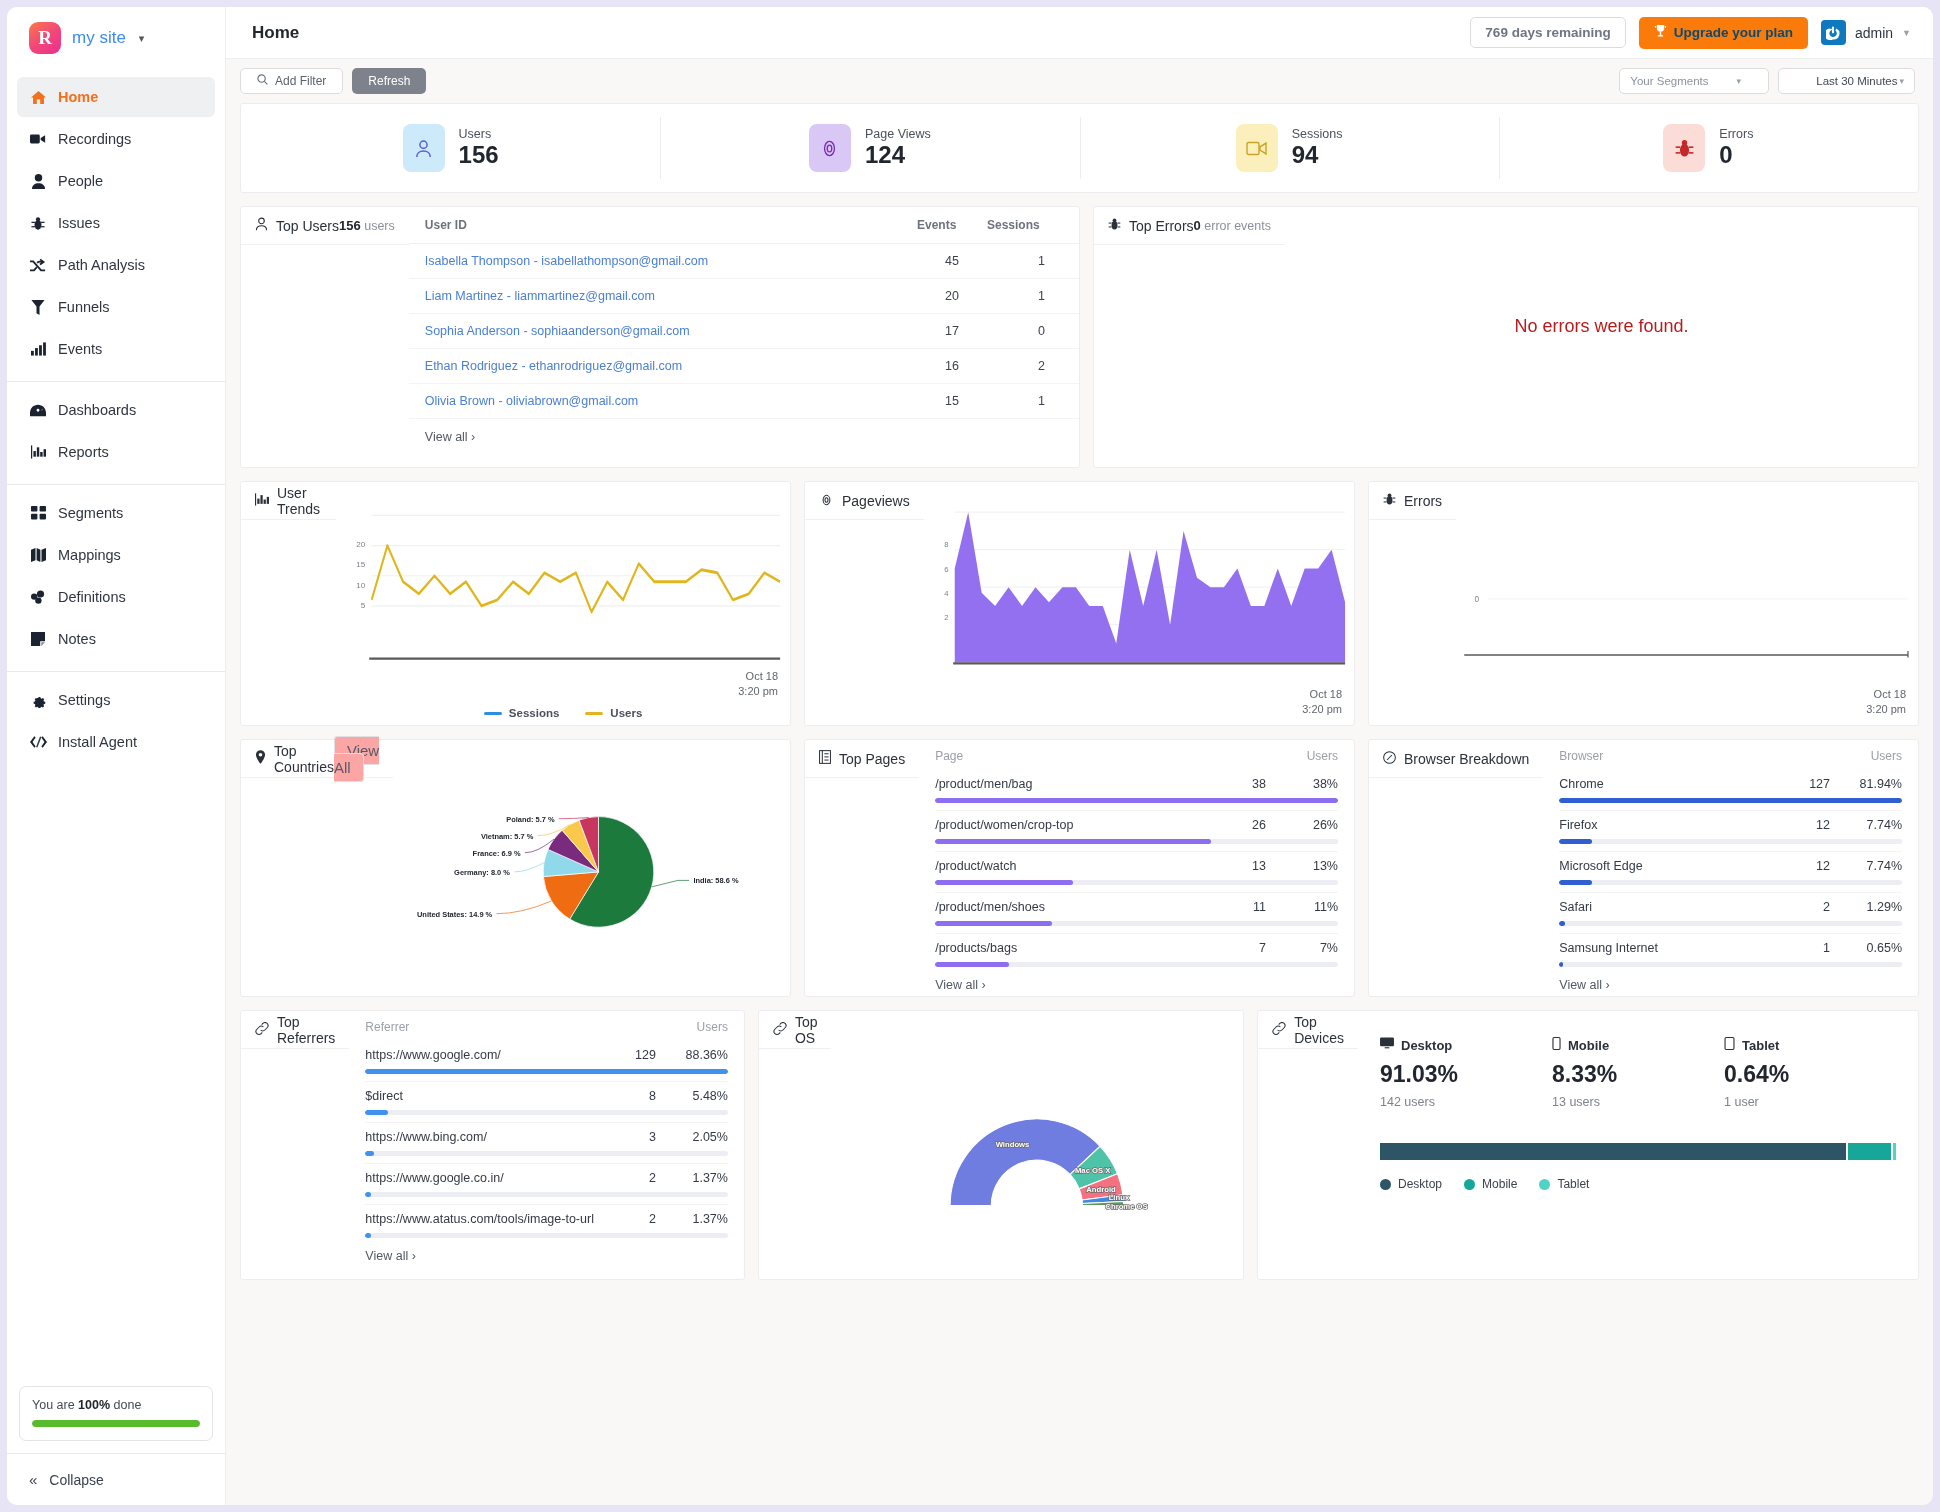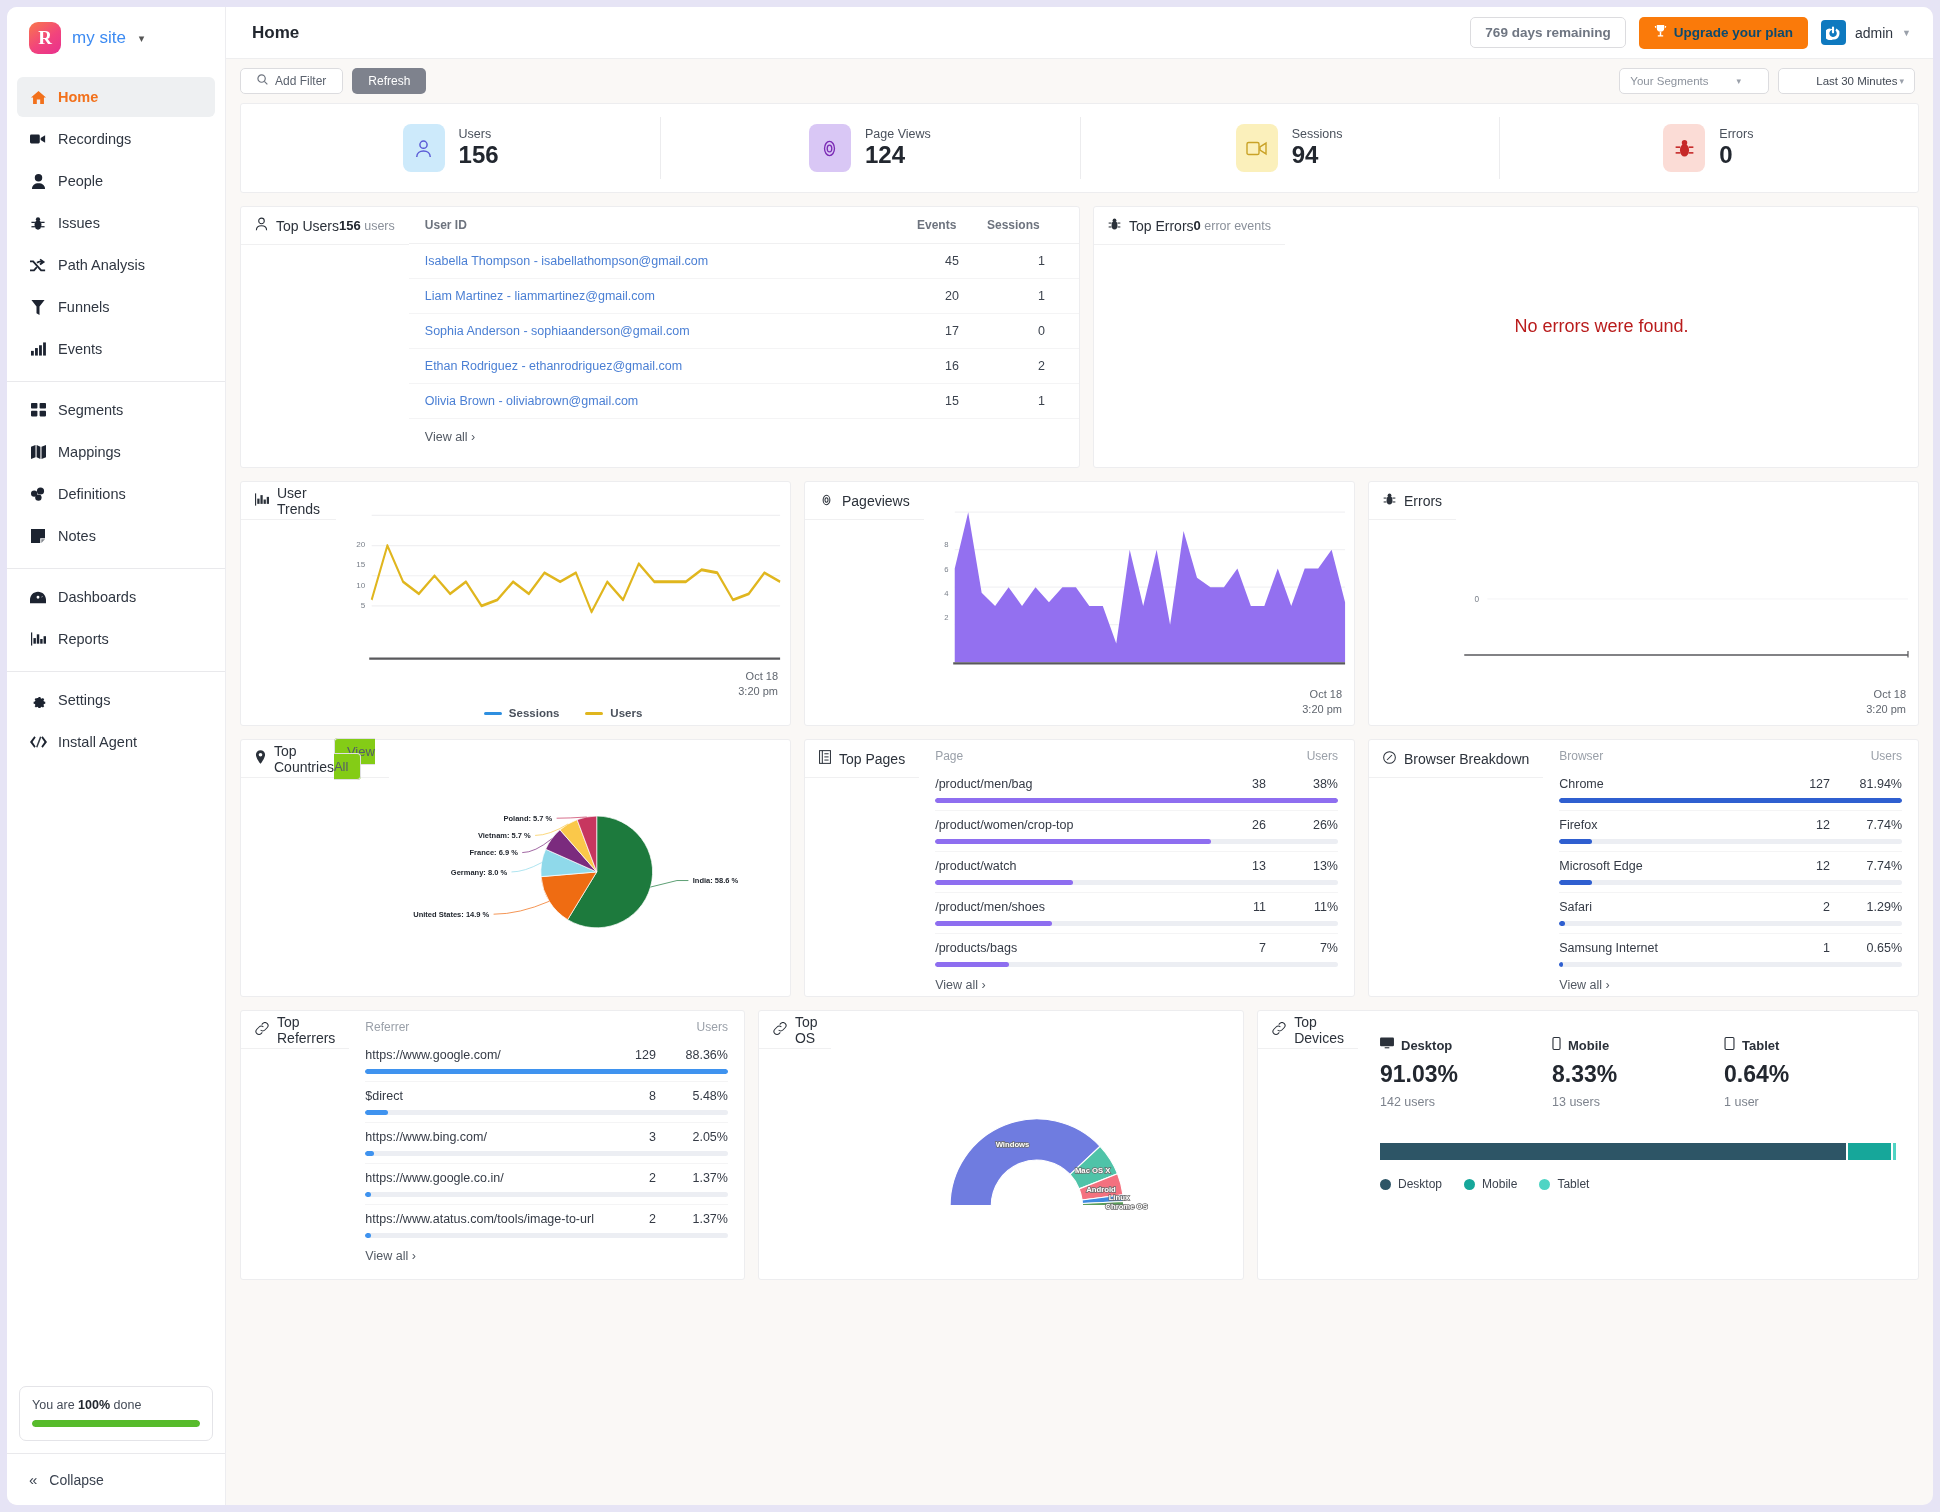--- a/index.html
+++ b/index.html
@@ -141,22 +141,22 @@
   
   .panel { background: #fff; border: 1px solid #ededef; border-radius: 3px; display:flex; flex-direction:row; }
   .panel-head {
     height: 38px; min-height: 38px; display: flex; align-items: center;
     padding: 0 14px; border-bottom: 1px solid #f0f0f1;
   }
   .panel-title { font-size: 14px; color: #2b313a; display: flex; align-items: center; gap: 8px; }
   .panel-head-right { margin-left: auto; font-size: 12.5px; color: #8a909a; }
   .panel-head-right b { color: #22272f; font-size: 13px; }
   .view-all-btn {
-    border: 1px solid #e0e0e3; background: #84cc16; border-radius: 4px;
-    font-size: 13px; color: #555c67; padding: 5px 12px; cursor: pointer;
+    border: 1px solid #e0e0e3; background: #fca5a5; border-radius: 4px;
+    font-size: 15px; color: #555c67; padding: 5px 12px; cursor: pointer;
   }
   .panel-body { flex: 1 1 auto; position: relative; }
 
   
   .row2 { display: flex; gap: 13px; margin-bottom: 13px; height: 262px; }
   .row2 .panel:nth-child(1) { width: 840px; min-width: 840px; }
   .row2 .panel:nth-child(2) { flex: 1 1 auto; }
 
   table.tu { width: 100%; border-collapse: collapse; }
   table.tu th {
@@ -307,80 +307,80 @@
               <rect x="12.9" y="0" width="3" height="14"></rect>
             </svg>
           </span>
         <span>Events</span>
       </div>
     </div>
 
     <div class="nav-group">
       <div class="nav-item">
         <span class="nico">
-            <svg width="15" height="14" viewBox="0 0 15 14">
-              <rect x="0" y="0" width="6.4" height="5.6" rx="0.8"></rect>
-              <rect x="8.6" y="0" width="6.4" height="5.6" rx="0.8"></rect>
-              <rect x="0" y="7.8" width="6.4" height="5.6" rx="0.8"></rect>
-              <rect x="8.6" y="7.8" width="6.4" height="5.6" rx="0.8"></rect>
-            </svg>
-          </span>
-        <span>Segments</span>
-      </div>
-      <div class="nav-item">
-        <span class="nico">
-            <svg width="15" height="14" viewBox="0 0 15 14">
-              <path d="M0 1.8L4.5 0v12.2L0 14z"></path>
-              <path d="M5.6 0l3.8 1.8V14L5.6 12.2z"></path>
-              <path d="M10.5 1.8L15 0v12.2L10.5 14z"></path>
-            </svg>
-          </span>
-        <span>Mappings</span>
-      </div>
-      <div class="nav-item">
-        <span class="nico">
-            <svg width="16" height="14" viewBox="0 0 16 14">
-              <circle cx="10.5" cy="4" r="3.6"></circle>
-              <circle cx="4.2" cy="6.6" r="3.2"></circle>
-              <circle cx="8.4" cy="10.6" r="3.2"></circle>
-            </svg>
-          </span>
-        <span>Definitions</span>
-      </div>
-      <div class="nav-item">
-        <span class="nico">
-            <svg width="14" height="14" viewBox="0 0 14 14">
-              <path d="M0 0h14v9.2h-4.8V14H0z"></path>
-              <path d="M10.3 10.2H14L10.3 14z" opacity="0.55"></path>
-            </svg>
-          </span>
-        <span>Notes</span>
-      </div>
-    </div>
-
-    <div class="nav-group">
-      <div class="nav-item">
-        <span class="nico">
             <svg width="16" height="13" viewBox="0 0 18 13">
               <path d="M9 0C4 0 0 4 0 9v4h18V9c0-5-4-9-9-9zm0 4.6a1.6 1.6 0 110 3.2 1.6 1.6 0 010-3.2zm3.8 1.2l1.7-1.3-1.1 1.9z"></path>
             </svg>
           </span>
         <span>Dashboards</span>
       </div>
       <div class="nav-item">
         <span class="nico">
             <svg width="15" height="14" viewBox="0 0 16 14">
               <rect x="0" y="0" width="1.3" height="14"></rect>
               <rect x="2.6" y="6" width="2.6" height="6"></rect>
               <rect x="6.2" y="2" width="2.6" height="10"></rect>
               <rect x="9.8" y="7" width="2.6" height="5"></rect>
               <rect x="13.4" y="4" width="2.6" height="8"></rect>
             </svg>
           </span>
         <span>Reports</span>
+      </div>
+    </div>
+
+    <div class="nav-group">
+      <div class="nav-item">
+        <span class="nico">
+            <svg width="15" height="14" viewBox="0 0 15 14">
+              <rect x="0" y="0" width="6.4" height="5.6" rx="0.8"></rect>
+              <rect x="8.6" y="0" width="6.4" height="5.6" rx="0.8"></rect>
+              <rect x="0" y="7.8" width="6.4" height="5.6" rx="0.8"></rect>
+              <rect x="8.6" y="7.8" width="6.4" height="5.6" rx="0.8"></rect>
+            </svg>
+          </span>
+        <span>Segments</span>
+      </div>
+      <div class="nav-item">
+        <span class="nico">
+            <svg width="15" height="14" viewBox="0 0 15 14">
+              <path d="M0 1.8L4.5 0v12.2L0 14z"></path>
+              <path d="M5.6 0l3.8 1.8V14L5.6 12.2z"></path>
+              <path d="M10.5 1.8L15 0v12.2L10.5 14z"></path>
+            </svg>
+          </span>
+        <span>Mappings</span>
+      </div>
+      <div class="nav-item">
+        <span class="nico">
+            <svg width="16" height="14" viewBox="0 0 16 14">
+              <circle cx="10.5" cy="4" r="3.6"></circle>
+              <circle cx="4.2" cy="6.6" r="3.2"></circle>
+              <circle cx="8.4" cy="10.6" r="3.2"></circle>
+            </svg>
+          </span>
+        <span>Definitions</span>
+      </div>
+      <div class="nav-item">
+        <span class="nico">
+            <svg width="14" height="14" viewBox="0 0 14 14">
+              <path d="M0 0h14v9.2h-4.8V14H0z"></path>
+              <path d="M10.3 10.2H14L10.3 14z" opacity="0.55"></path>
+            </svg>
+          </span>
+        <span>Notes</span>
       </div>
     </div>
 
     <div class="nav-group">
       <div class="nav-item">
         <span class="nico">
             <svg width="15" height="15" viewBox="0 0 16 16">
               <path d="M8 5.1A2.9 2.9 0 108 10.9 2.9 2.9 0 008 5.1zM15.2 9.4l-1.4-.3a5.9 5.9 0 00-.5-1.2l.8-1.2-1.4-1.4-1.2.8a5.9 5.9 0 00-1.2-.5L10 4.2H8l-.3 1.4a5.9 5.9 0 00-1.2.5l-1.2-.8-1.4 1.4.8 1.2a5.9 5.9 0 00-.5 1.2L2.8 9.4v2l1.4.3c.1.4.3.8.5 1.2l-.8 1.2 1.4 1.4 1.2-.8c.4.2.8.4 1.2.5l.3 1.4h2l.3-1.4c.4-.1.8-.3 1.2-.5l1.2.8 1.4-1.4-.8-1.2c.2-.4.4-.8.5-1.2l1.4-.3z"></path>
             </svg>
           </span>

